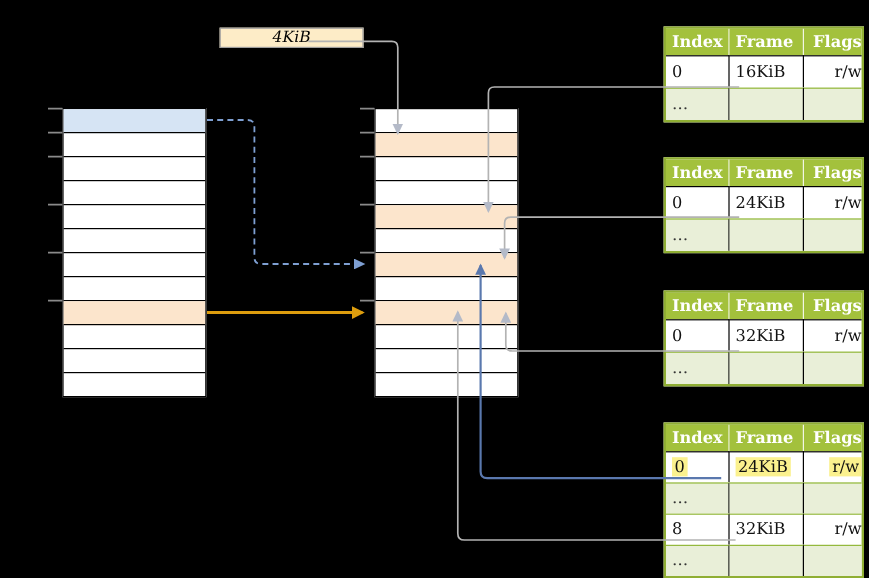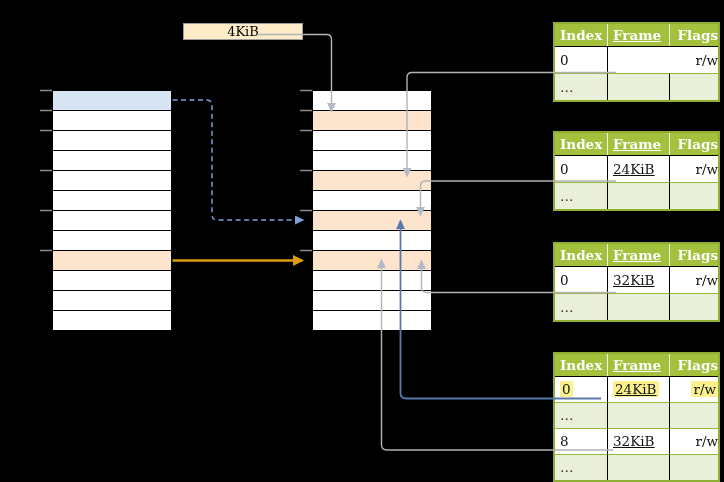--- a/index.html
+++ b/index.html
@@ -6,21 +6,21 @@
   .sheet {
     position:relative; width:724px; height:482px; background:#000;
     overflow:hidden; font-family:"DejaVu Serif", serif;
   }
 
   
   .size-box {
     position:absolute; left:183px; top:23px; width:118px; height:15px;
     background:#fdecc7; border:1px solid #9e9e9e;
     display:flex; align-items:flex-start; justify-content:center;
-    font-size:13px; color:#000;
+    font-size:13px; color:#000;font-style:italic;
   }
 
   
   .gridtbl {
     position:absolute; top:90px; width:118px;
     border:1px solid #000; background:#fff;
   }
   .gridtbl .r { height:19px; border-bottom:1px solid #000; }
   .gridtbl .r:last-child { border-bottom:none; }
   .gridtbl .r.blue   { background:#d6e4f4; }
@@ -37,21 +37,21 @@
   .hcell {
     background:#a3c13c; color:#fff; font-weight:bold;
     height:22px; line-height:22px; padding-left:5px;
     border-right:1px solid #f2f6e4;
   }
   .bcell {
     height:26px; line-height:26px; padding-left:5px;
     border-right:1px solid #000;
   }
   .ft4 .bcell { height:25px; line-height:25px; }
-  .c1 { width:47px; } .c2 { width:56px;text-decoration:underline; } .c3 { width:43px; flex:1;text-align:right; }
+  .c1 { width:47px; } .c2 { width:56px; } .c3 { width:43px; flex:1;text-align:right; }
   .frow > div:last-child { border-right:none; }
   .frow.body-first > .bcell { border-top:1px solid #000; }
   .frow.body-next  > .bcell { border-top:1px solid #94b93d; }
   .frow.dots > .bcell { background:#e9efd8; color:#333; }
   .hl { background:#fbf18e; padding:0 2px; }
 
   
   .overlay { position:absolute; left:0; top:0; pointer-events:none; }
 </style>
 </head>
@@ -94,20 +94,21 @@
   </div>
 
   <div class="ftable" style="top:22px;">
     <div class="frow">
       <div class="hcell c1">Index</div>
       <div class="hcell c2">Frame</div>
       <div class="hcell c3">Flags</div>
     </div>
     <div class="frow body-first">
       <div class="bcell c1">0</div>
+      <div class="bcell c2">16KiB</div>
       <div class="bcell c3">r/w</div>
     </div>
     <div class="frow body-next dots">
       <div class="bcell c1">…</div>
       <div class="bcell c2"></div>
       <div class="bcell c3"></div>
     </div>
   </div>
 
   <div class="ftable" style="top:131px;">

